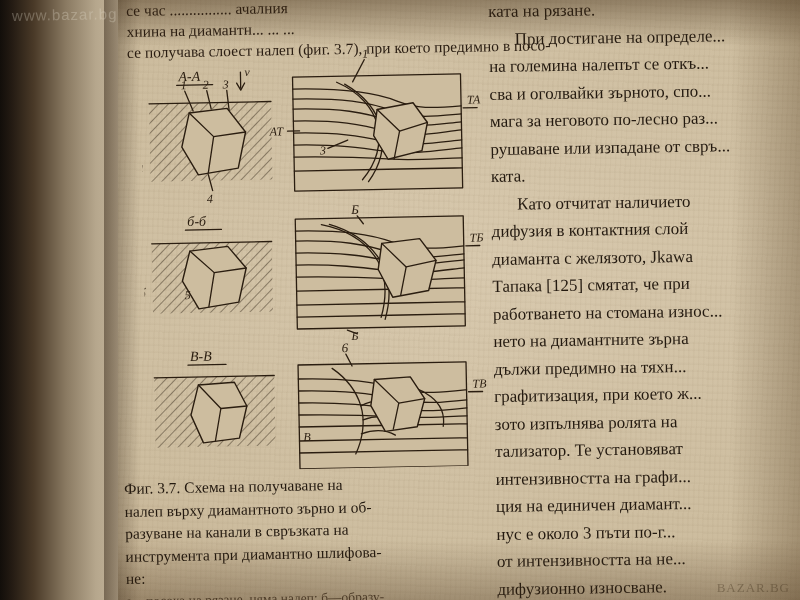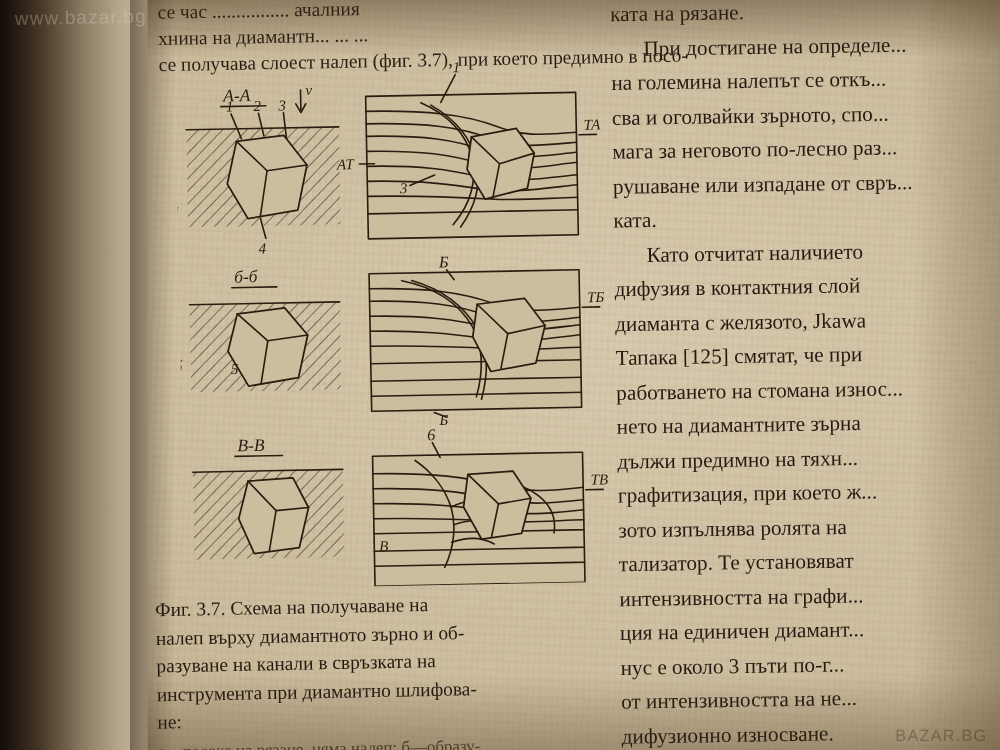--- a/index.html
+++ b/index.html
@@ -71,21 +71,21 @@
     left: 12px; top: 6px;
     font-family: "Liberation Sans", sans-serif;
     font-size: 15px;
     letter-spacing: 1px;
     color: rgba(230, 222, 205, 0.30);
     transform: rotate(-1deg);
   }
   .watermark-br {
     position: absolute;
     right: 10px; bottom: 4px;
-    font-family: Liberation Sans, sans-serif;
+    font-family: Liberation Serif, serif;
     font-size: 13px;
     letter-spacing: 1px;
     color: rgba(60, 44, 24, 0.38);
   }
 
   
   .col {
     position: absolute;
     color: #241a10;
     font-family: "Liberation Serif", serif;

